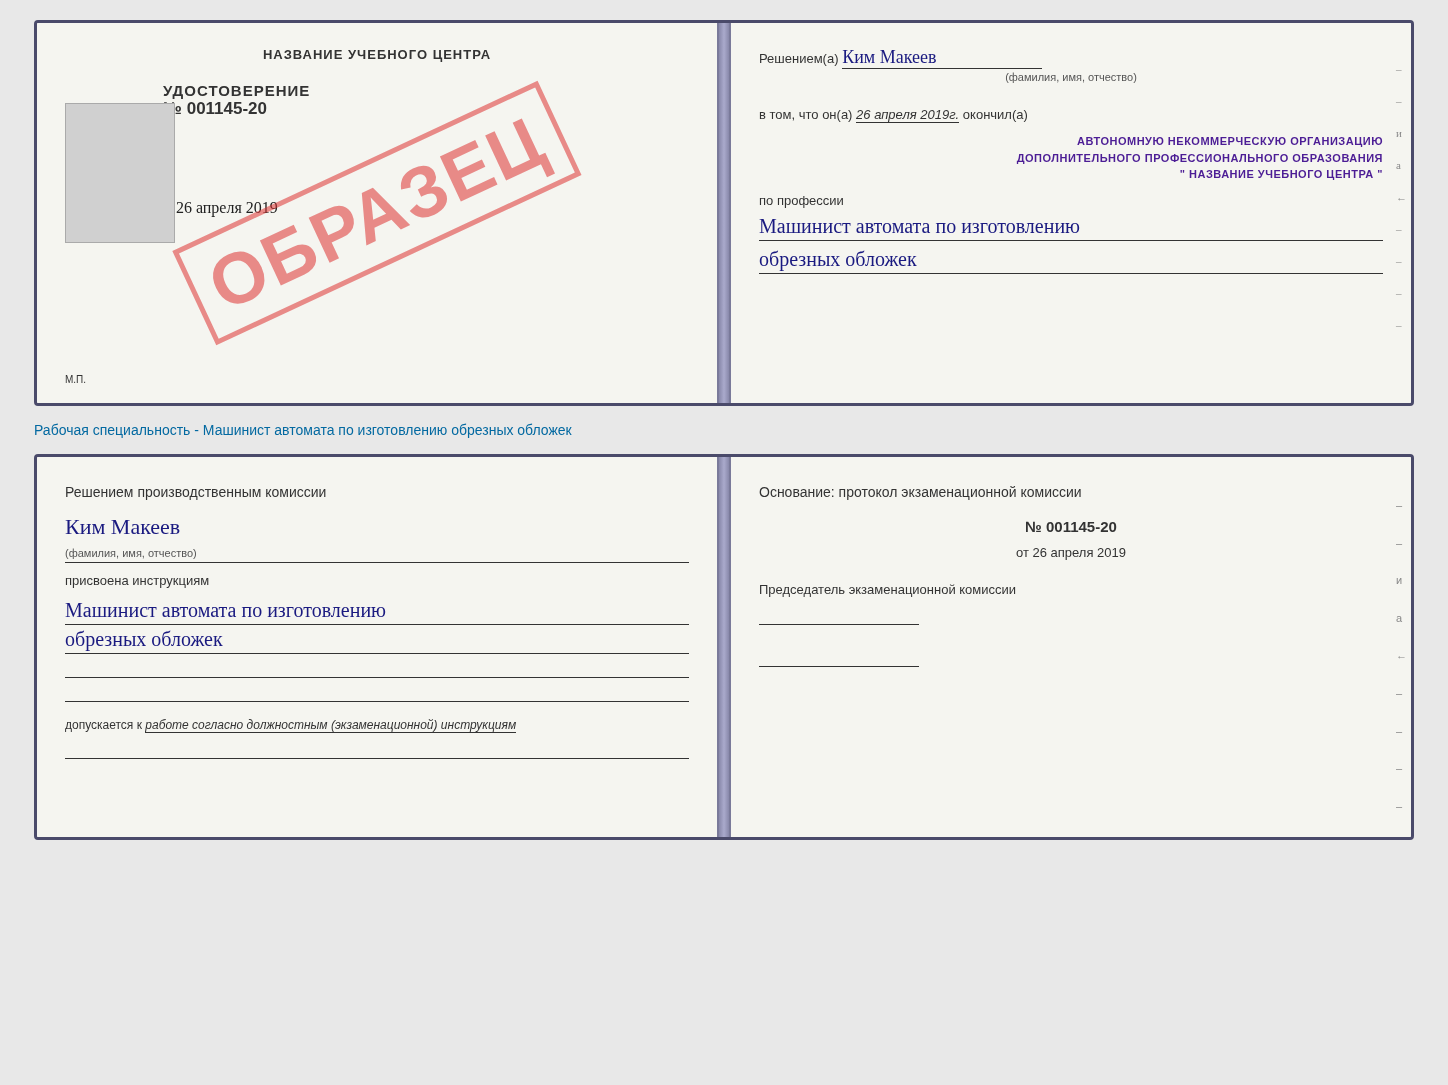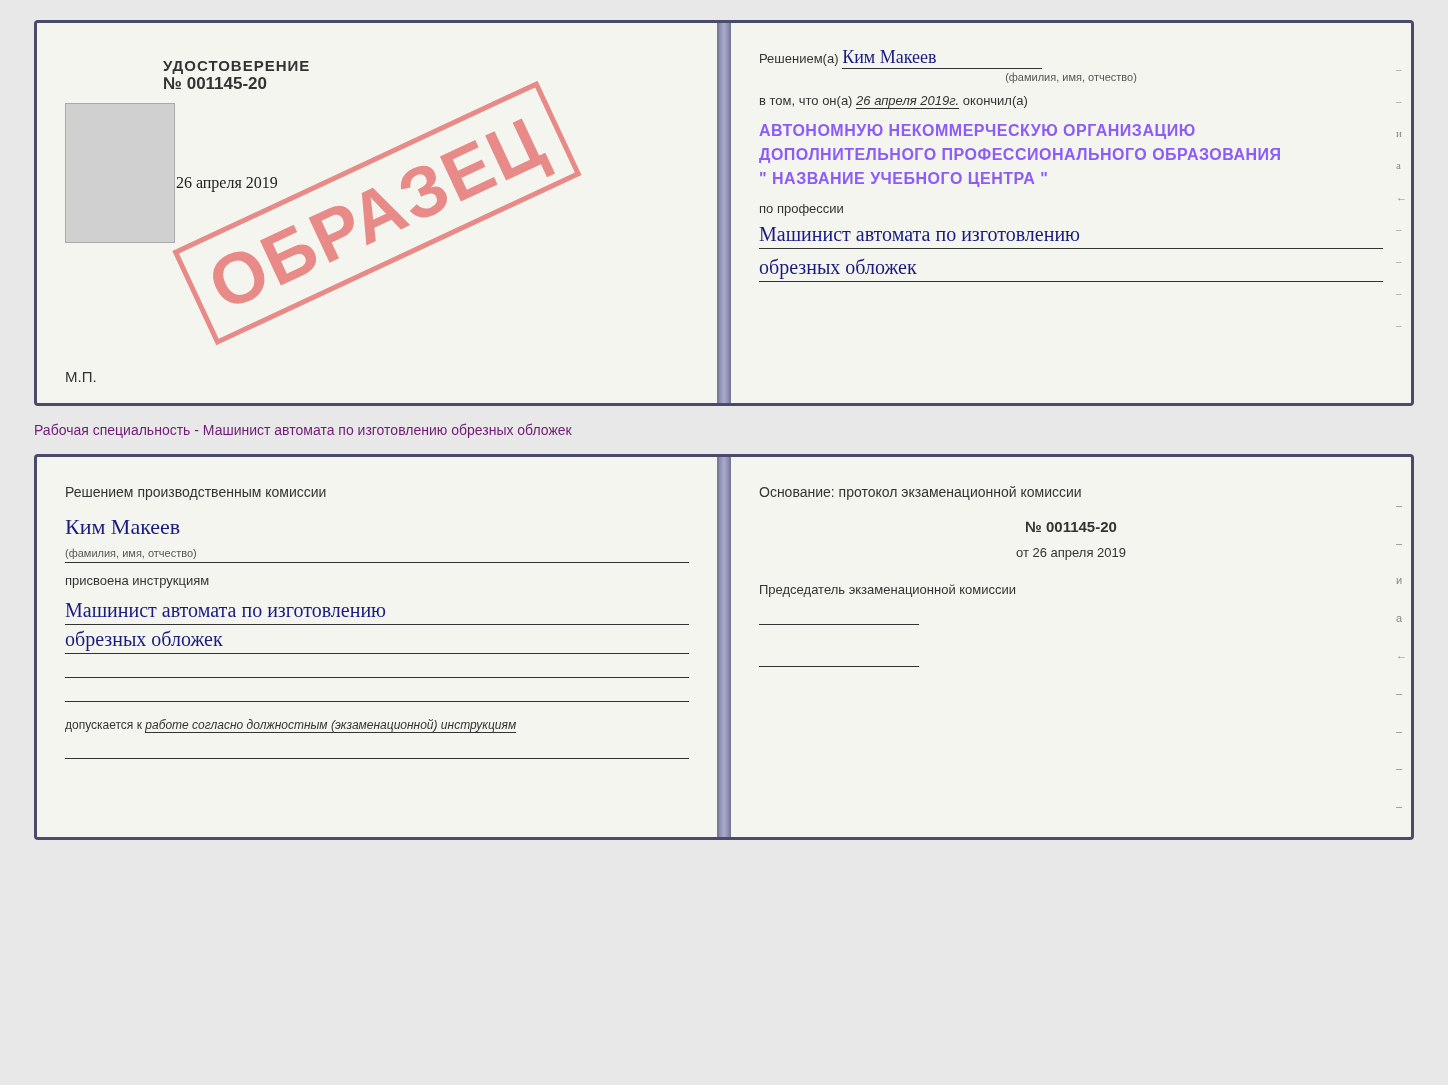--- a/index.html
+++ b/index.html
@@ -95,21 +95,21 @@
     .cert-issued .handwritten {
       font-family: 'Brush Script MT', cursive, 'Times New Roman', serif;
       font-size: 16px;
       color: #222;
     }
 
     .mp-label {
       position: absolute;
       bottom: 18px;
       left: 28px;
-      font-size: 15px;
+      font-size: 10px;
       font-family: Arial, sans-serif;
       color: #333;
     }
 
     
     .watermark {
       position: absolute;
       top: 50%;
       left: 50%;
       transform: translate(-50%, -50%) rotate(-25deg);
@@ -155,24 +155,24 @@
 
     .right-field .sub-label {
       font-size: 11px;
       text-align: center;
       color: #555;
       display: block;
       margin-top: 2px;
     }
 
     .center-block {
-      text-align: left;
-      font-size: 16px;
-      font-family: Arial, sans-serif;
-      color: #8b5cf6;
+      text-align: right;
+      font-size: 11px;
+      font-family: Arial, sans-serif;
+      color: #4c1d95;
       line-height: 1.5;
       margin: 8px 0;
       font-weight: bold;
       letter-spacing: 0.5px;
     }
 
     .profession-label {
       font-size: 13px;
       font-family: Arial, sans-serif;
       color: #333;
@@ -186,21 +186,21 @@
       display: block;
       margin-top: 4px;
       border-bottom: 1px solid #333;
       line-height: 1.4;
     }
 
     
     .separator-label {
       font-size: 14px;
       font-family: Arial, sans-serif;
-      color: #701a75;
+      color: #0369a1;
       width: 1380px;
       padding: 4px 0;
     }
 
     
     .bottom-left {
       font-family: Arial, sans-serif;
       font-size: 13px;
       color: #333;
       line-height: 1.6;
@@ -270,20 +270,21 @@
       font-style: italic;
       font-size: 12px;
     }
   </style>
 </head>
 <body>
 
 <div class="document-pair">
 
   <div class="doc-page left">
+    <div class="cert-title">НАЗВАНИЕ УЧЕБНОГО ЦЕНТРА</div>
 
     <div class="cert-photo-area"></div>
 
     <div style="margin-left:98px; margin-top:10px;">
       <div class="cert-label">УДОСТОВЕРЕНИЕ</div>
       <div class="cert-num">№ 001145-20</div>
     </div>
 
     <div class="cert-issued">
       <span>Выдано</span>
@@ -297,21 +298,21 @@
 
   <div class="spine"></div>
 
   <div class="doc-page right">
     <div class="right-field">
       <span class="label-text">Решением(а)</span>
       <span class="handwritten">Ким Макеев</span>
       <span class="sub-label">(фамилия, имя, отчество)</span>
     </div>
 
-    <div class="right-field" style="margin-top:10px;">
+    <div class="right-field" style="margin-top:24px;">
       <span class="label-text">в том, что он(а)</span>
       <span class="underline-text">26 апреля 2019г.</span>
       <span class="label-text">окончил(а)</span>
     </div>
 
     <div class="center-block">
       <div>АВТОНОМНУЮ НЕКОММЕРЧЕСКУЮ ОРГАНИЗАЦИЮ</div>
       <div>ДОПОЛНИТЕЛЬНОГО ПРОФЕССИОНАЛЬНОГО ОБРАЗОВАНИЯ</div>
       <div>"  НАЗВАНИЕ УЧЕБНОГО ЦЕНТРА  "</div>
     </div>

